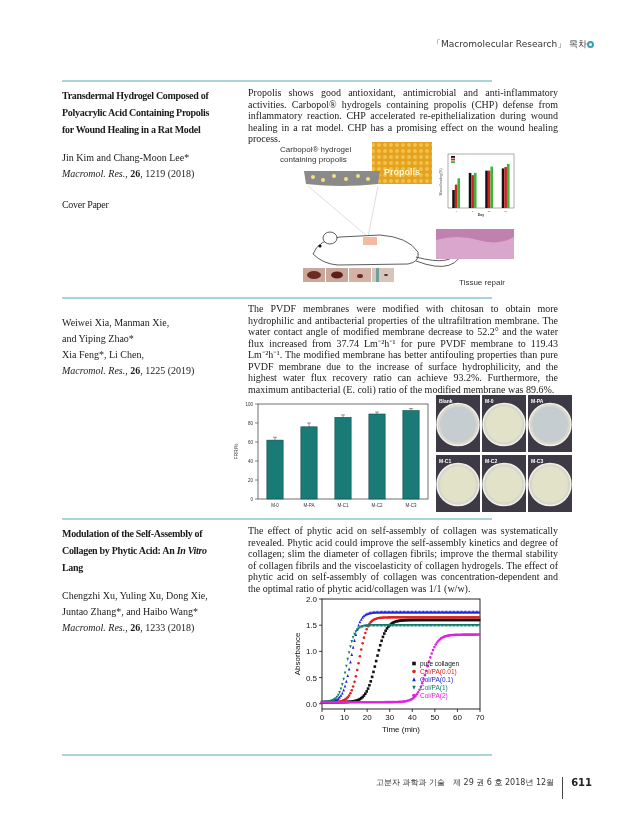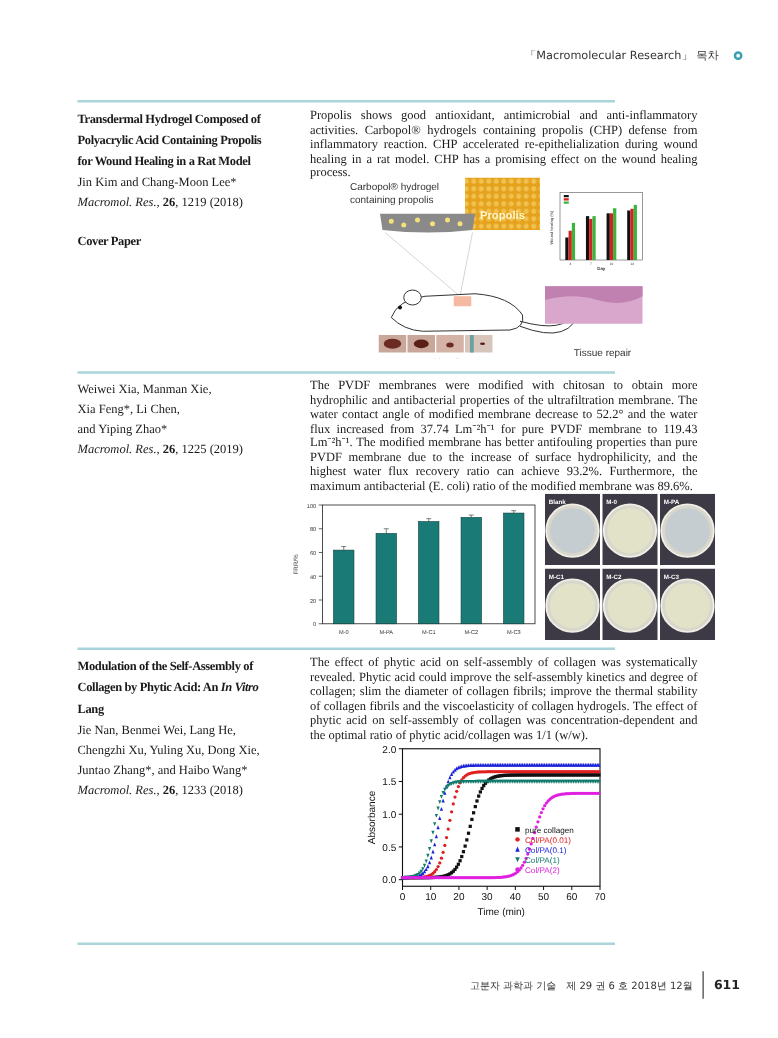--- a/index.html
+++ b/index.html
@@ -1,29 +1,29 @@
 <!DOCTYPE html>
 <html><head>
 <meta charset="utf-8">
 <style>
   html, body { margin: 0; padding: 0; background: #ffffff; }
   body { width: 622px; height: 830px; position: relative; overflow: hidden; font-family: "Liberation Serif", serif; color: #1a1a1a; }
-  .header { position: absolute; top: 38px; right: 28px; font-family: "DejaVu Sans", sans-serif; font-size: 9px; color: #333; display: flex; align-items: center; gap: 12px; }
+  .header { position: absolute; top: 38px; right: 28px; font-family: "DejaVu Sans", sans-serif; font-size: 9px; color: #333; display: flex; align-items: center; gap: 0; }
   .header .dot { width: 7px; height: 7px; border-radius: 50%; border: 2px solid #3aa0b0; box-sizing: border-box; display: inline-block; background: #fff; }
   .rule { position: absolute; left: 62px; width: 430px; height: 2px; background: #a8d4da; }
   .entry { position: absolute; left: 62px; width: 495px; }
   .left { position: absolute; left: 0; top: 0; width: 160px; }
   .title { font-weight: bold; font-size: 10px; line-height: 17px; letter-spacing: -0.3px; }
-  .authors { font-size: 10px; line-height: 16px; margin-top: 1px; }
+  .authors { font-size: 10px; line-height: 16px; margin-top: 12px; }
   .cite { font-size: 10px; line-height: 16px; }
   .cite i { font-style: italic; }
-  .cover { font-weight: bold; font-size: 10px; margin-top: 17px; letter-spacing: -0.3px; }
+  .cover { font-weight: normal; font-size: 10px; margin-top: 17px; letter-spacing: -0.3px; }
   .right { position: absolute; left: 166px; top: 0; width: 330px; }
   .abstract { font-size: 10px; line-height: 11.5px; text-align: justify; margin-left: 20px; }
-  .footer { position: absolute; top: 777px; right: 30px; font-family: "DejaVu Sans", sans-serif; font-size: 8px; color: #333; display: flex; align-items: center; }
+  .footer { position: absolute; top: 777px; right: 30px; font-family: "DejaVu Sans", sans-serif; font-size: 8px; color: #333; display: flex; }
   .footer .sep { width: 1px; height: 22px; background: #444; margin: 0 8px; }
   .footer .pg { font-weight: bold; font-size: 10px; color: #222; }
   svg text { font-family: "Liberation Sans", sans-serif; }
 </style>
 </head>
 <body>
 
 <div class="header">
   <span>「Macromolecular Research」 목차</span>
   <span class="dot"></span>
@@ -110,22 +110,22 @@
       <text x="214" y="143" text-anchor="middle" font-size="8" fill="#333">Tissue repair</text>
     </svg>
   </div>
 </div>
 
 <div class="rule" style="top:297px;"></div>
 <div class="entry" style="top:303px;">
   <div class="left">
     <div class="authors">
       <div>Weiwei Xia, Manman Xie,</div>
+      <div>and Yiping Zhao*</div>
       <div>Xia Feng*, Li Chen,</div>
-      <div>and Yiping Zhao*</div>
     </div>
     <div class="cite"><i>Macromol. Res.</i>, <b>26</b>, <span>1225 (2019)</span></div>
   </div>
   <div class="right">
     <div class="abstract">The PVDF membranes were modified with chitosan to obtain more hydrophilic and antibacterial properties of the ultrafiltration membrane. The water contact angle of modified membrane decrease to 52.2° and the water flux increased from 37.74 Lm⁻²h⁻¹ for pure PVDF membrane to 119.43 Lm⁻²h⁻¹. The modified membrane has better antifouling properties than pure PVDF membrane due to the increase of surface hydrophilicity, and the highest water flux recovery ratio can achieve 93.2%. Furthermore, the maximum antibacterial (E. coli) ratio of the modified membrane was 89.6%.</div>
     <svg id="frr-chart" width="205" height="120" style="position:absolute; left:0; top:93px;">
         <rect x="30" y="8" width="170" height="95" fill="none" stroke="#333" stroke-width="0.7"></rect>
         <line x1="27" y1="103" x2="30" y2="103" stroke="#333" stroke-width="0.6"></line>
         <text x="25" y="105" font-size="4.5" text-anchor="end" fill="#333">0</text>
         <line x1="27" y1="84" x2="30" y2="84" stroke="#333" stroke-width="0.6"></line>
@@ -199,21 +199,20 @@
         </g>
       </svg>
   </div>
 </div>
 
 <div class="rule" style="top:518px;"></div>
 <div class="entry" style="top:525px;">
   <div class="left">
     <div class="title"><span>Modulation of the Self-Assembly of Collagen by Phytic Acid: An </span><i>In Vitro</i><span> Lang</span></div>
     <div class="authors">
-      <div>Jie Nan, Benmei Wei, Lang He,</div>
       <div>Chengzhi Xu, Yuling Xu, Dong Xie,</div>
       <div>Juntao Zhang*, and Haibo Wang*</div>
     </div>
     <div class="cite"><i>Macromol. Res.</i>, <b>26</b>, <span>1233 (2018)</span></div>
   </div>
   <div class="right">
     <div class="abstract">The effect of phytic acid on self-assembly of collagen was systematically revealed. Phytic acid could improve the self-assembly kinetics and degree of collagen; slim the diameter of collagen fibrils; improve the thermal stability of collagen fibrils and the viscoelasticity of collagen hydrogels. The effect of phytic acid on self-assembly of collagen was concentration-dependent and the optimal ratio of phytic acid/collagen was 1/1 (w/w).</div>
     <svg id="abs-chart" width="220" height="160" style="position:absolute; left:62px; top:66px;">
         <rect x="32" y="8" width="158" height="110" fill="none" stroke="#111" stroke-width="0.9"></rect>
         <line x1="32" y1="118" x2="32" y2="121" stroke="#111" stroke-width="0.8"></line>

